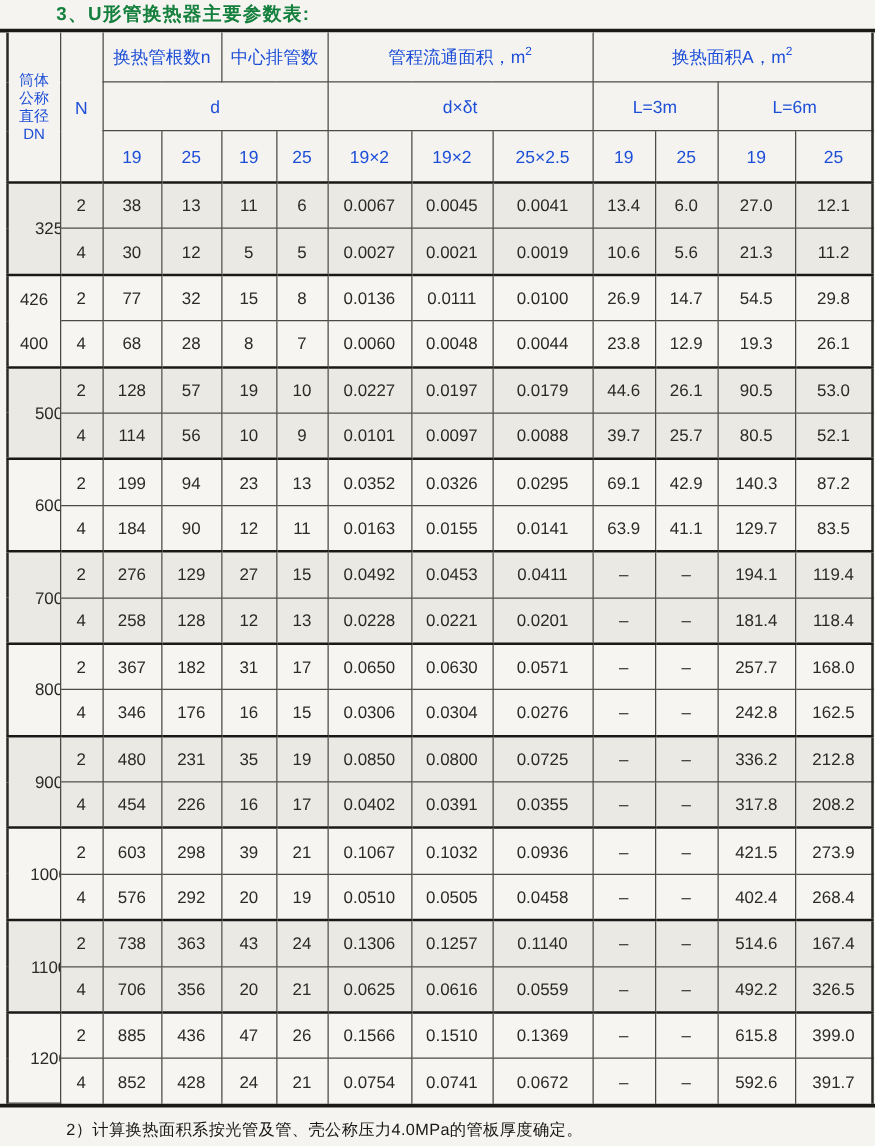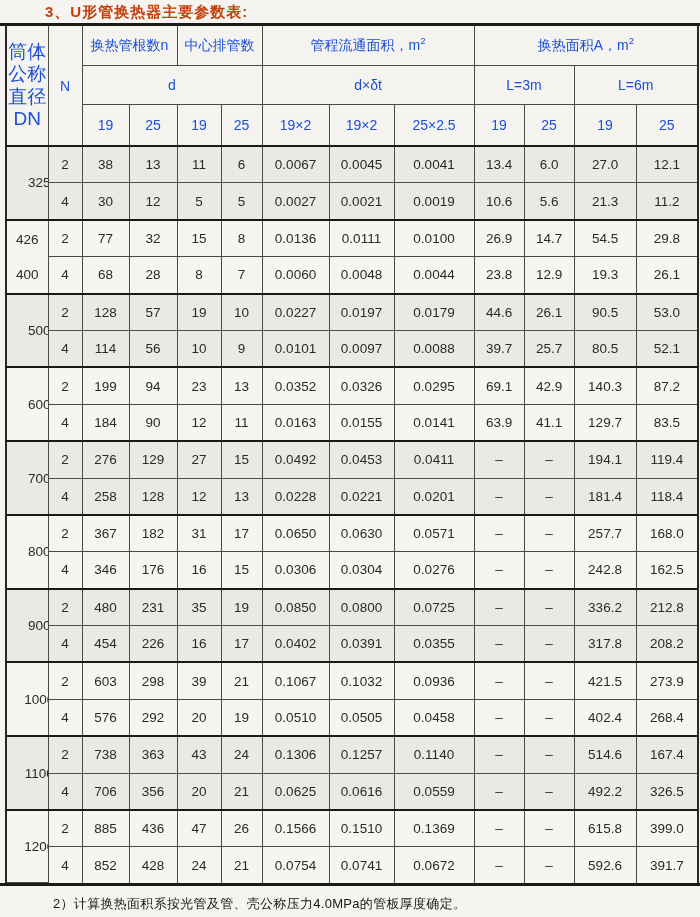--- a/index.html
+++ b/index.html
@@ -6,21 +6,21 @@
   body{
     width:700px;height:917px;
     background:#f5f4f0;
     font-family:"Liberation Sans", sans-serif;
     color:#26251f;
     overflow:hidden;
   }
   .page{position:relative;width:700px;height:917px;}
   .title{
     padding:4px 12px 3px 45px;
-    font-size:15px;font-weight:bold;color:#c2410c;
+    font-size:15px;font-weight:bold;color:#15803d;
     letter-spacing:1px;height:16px;line-height:16px;
   }
   .top-rule,.bottom-rule{width:700px;height:3px;background:#1b1a18;}
   table{
     margin-left:5px;width:692px;
     border-collapse:collapse;table-layout:fixed;
     background:#f6f5f1;
   }
   th,td{
     border:1px solid #4c4a45;
@@ -39,21 +39,21 @@
   tbody td{height:35.4px;}
   tbody tr.group-start td{border-top:2.5px solid #191917;}
   tbody tr:last-child td{border-bottom:none;}
   tbody tr.shade td{background:#eae9e4;}
   td.dn-cell{padding:0;}
   td.dn-cell .dn-wrap{
     display:flex;flex-direction:column;justify-content:space-around;
     align-items:center;height:70px;
   }
   td.dn-cell.single .dn-wrap{justify-content:center;margin-left:24px;}
-  .dn-head{line-height:1.18;font-size:19px;}
+  .dn-head{line-height:1.18;font-size:12px;}
   sup{font-size:9.5px;vertical-align:super;line-height:0;}
   .notes{
     margin:8px 0 0 22px;
     font-size:13px;line-height:1.5;color:#181815;
     letter-spacing:0.3px;
   }
   .notes .note-line2{margin-left:31px;}
 </style>
 </head>
 <body>

